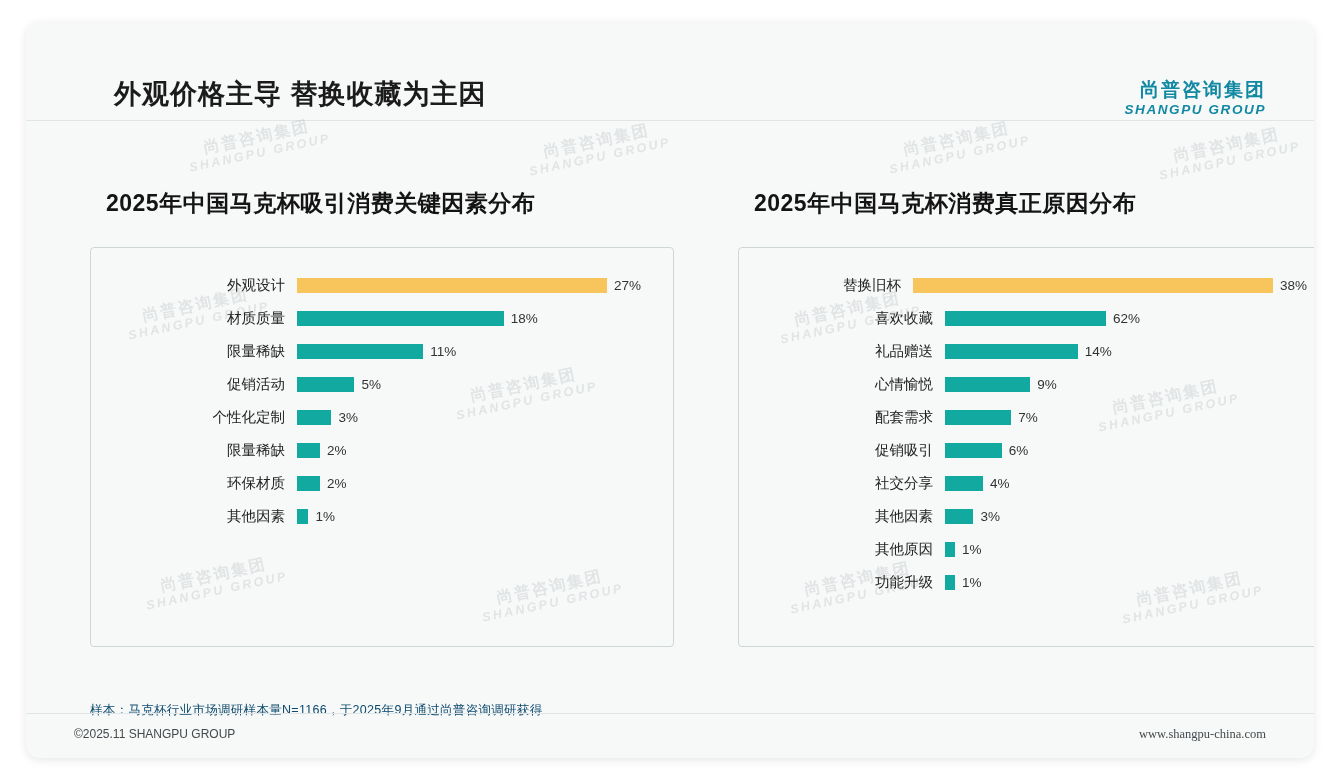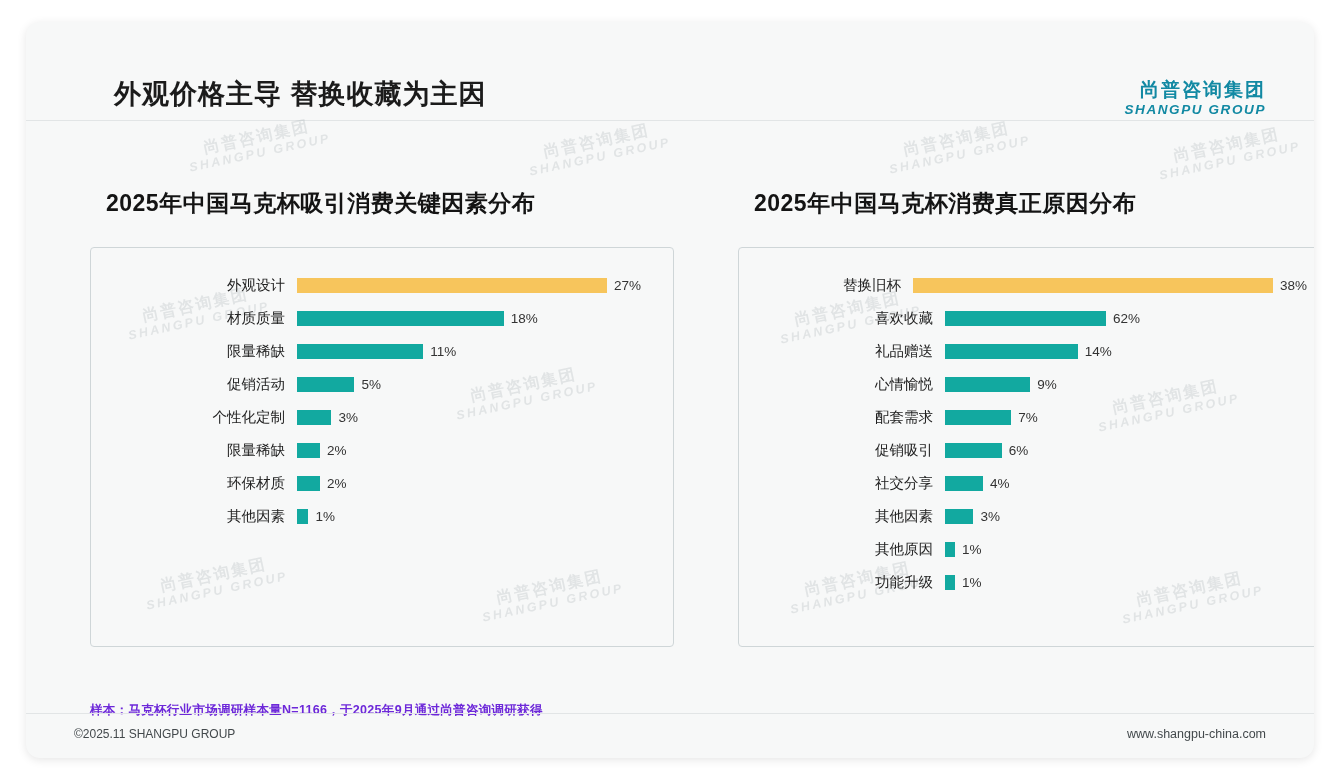--- a/index.html
+++ b/index.html
@@ -143,23 +143,22 @@
     white-space: nowrap;
   }
   .wm .c1 { font-size: 16px; letter-spacing: 2px; display: block; }
   .wm .c2 { font-size: 12.5px; letter-spacing: 2.5px; display: block; font-style: italic;}
   
   .footnote {
     position: absolute;
     left: 64px;
     top: 680px;
     font-size: 12.5px;
-    color: #6d28d9;
+    color: #0c4a6e;
     letter-spacing: 0.3px;
-    font-weight: bold;
   }
   .footer {
     position: absolute;
     bottom: 0; left: 0;
     width: 100%;
     height: 44px;
     border-top: 1px solid #e2e5e6;
   }
   .footer-left {
     position: absolute;
@@ -167,20 +166,21 @@
     top: 13px;
     font-size: 12px;
     color: #43494c;
   }
   .footer-right {
     position: absolute;
     right: 48px;
     top: 13px;
     font-size: 12.5px;
     color: #43494c;
+    font-family: Liberation Serif, serif;
   }
 </style>
 </head>
 <body>
 
 <div class="slide">
 
   <div class="header">
     <div class="header-title">外观价格主导 替换收藏为主因</div>
     <div class="brand">

